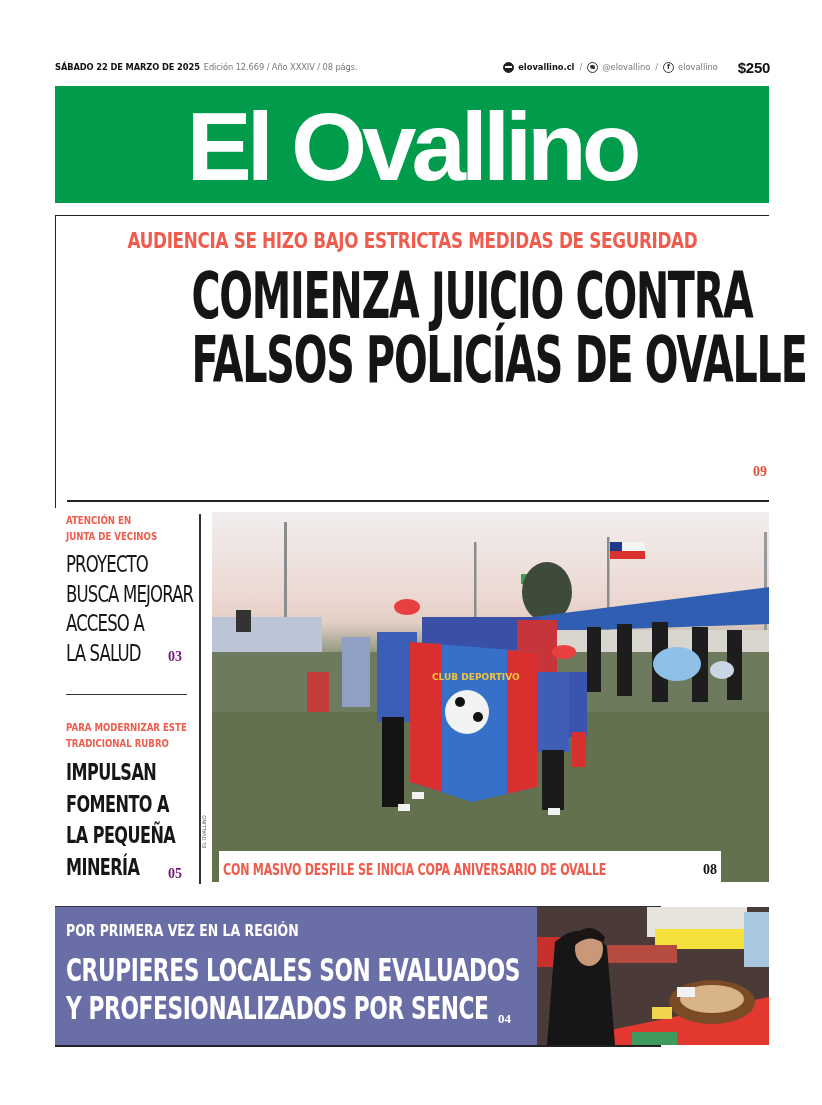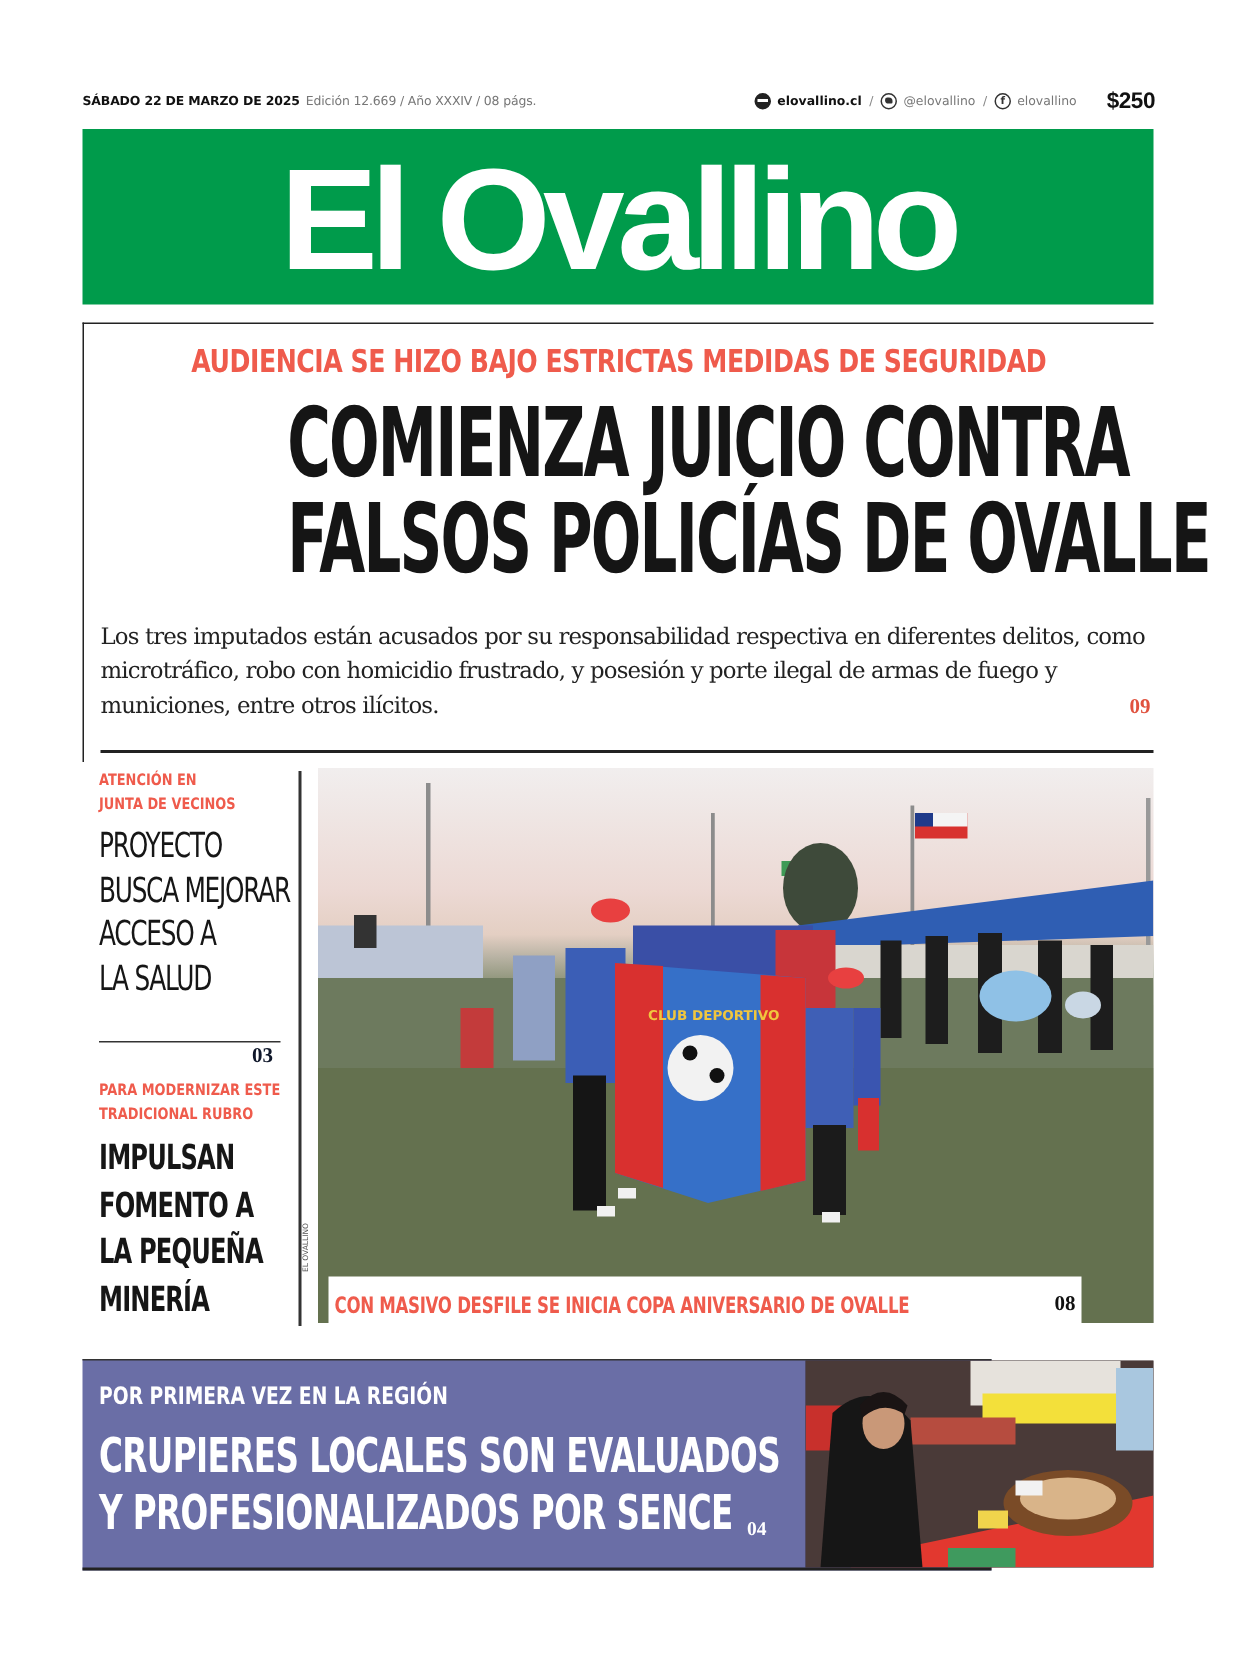--- a/index.html
+++ b/index.html
@@ -30,21 +30,21 @@
     .lead .headline { position: absolute; left: 0; right: 0; top: 48px; text-align: center; font-family: "DejaVu Sans", sans-serif; font-weight: bold; color: #151515; font-size: 64px; line-height: 64px; letter-spacing: -2px; transform: scaleX(0.62); transform-origin: center top; white-space: nowrap; }
     .lead .deck { position: absolute; left: 11px; top: 197px; width: 700px; font-family: "DejaVu Serif", serif; font-size: 15.2px; line-height: 23px; color: #222; letter-spacing: -0.55px; }
     .lead .pageno { position: absolute; right: 2px; top: 248px; font-family: "Liberation Serif", serif; font-weight: bold; color: #e0523f; font-size: 14px; }
     .lead .rule { position: absolute; left: 11px; right: 0; top: 284px; height: 1.5px; background: #222; }
 
     
     .side { position: absolute; left: 66px; width: 121px; }
     .side .kick { font-family: "DejaVu Sans", sans-serif; font-weight: bold; font-size: 10.5px; line-height: 15.5px; color: #ef5b4c; transform: scaleX(0.82); transform-origin: left; white-space: nowrap; }
     .side .title { font-family: "DejaVu Sans", sans-serif; font-size: 23px; line-height: 29.5px; color: #161616; letter-spacing: -1.2px; transform: scaleX(0.72); transform-origin: left; white-space: nowrap; margin-top: 6px; }
     .side .title.bold { font-weight: bold; line-height: 31.5px; letter-spacing: -0.8px; transform: scaleX(0.7); }
-    .side .pg { position: absolute; font-family: "Liberation Serif", serif; font-weight: bold; color: #0f172a; font-size: 14px; margin-top: 48px; }
+    .side .pg { position: absolute; font-family: "Liberation Serif", serif; font-weight: bold; color: #701a75; font-size: 14px; }
     .side1 { top: 513px; height: 170px; }
     .side1 .pg { left: 102px; top: 136px; }
     .side-rule { position: absolute; left: 66px; top: 694px; width: 121px; height: 1.3px; background: #333; }
     .side2 { top: 720px; height: 165px; }
     .side2 .pg { left: 102px; top: 146px; }
     .col-divider { position: absolute; left: 199px; top: 514px; width: 1.5px; height: 370px; background: #333; }
     .credit { position: absolute; left: 201px; top: 848px; font-family: "DejaVu Sans", sans-serif; font-size: 5px; color: #555; transform: rotate(-90deg); transform-origin: left top; white-space: nowrap; }
 
     
     .photo { position: absolute; left: 212px; top: 512px; width: 557px; height: 370px; overflow: hidden; background: linear-gradient(180deg, #f1eeee 0%, #ecd9d4 22%, #e4cfc3 30%, #b9b3a4 34%, #7f8a6c 40%, #6e7a5c 58%, #5f6b50 100%); }
@@ -82,21 +82,20 @@
 <div class="masthead">
   <span class="logo">El Ovallino</span>
 </div>
 
 <div class="lead">
   <div class="kicker">AUDIENCIA SE HIZO BAJO ESTRICTAS MEDIDAS DE SEGURIDAD</div>
   <div class="headline">
     <div>COMIENZA JUICIO CONTRA</div>
     <div>FALSOS POLICÍAS DE OVALLE</div>
   </div>
-  <p class="deck">Los tres imputados están acusados por su responsabilidad respectiva en diferentes delitos, como microtráfico, robo con homicidio frustrado, y posesión y porte ilegal de armas de fuego y municiones, entre otros ilícitos.</p>
   <span class="pageno">09</span>
   <div class="rule"></div>
 </div>
 
 <div class="side side1">
   <div class="kick">
     <div>ATENCIÓN EN</div>
     <div>JUNTA DE VECINOS</div>
   </div>
   <div class="title">

